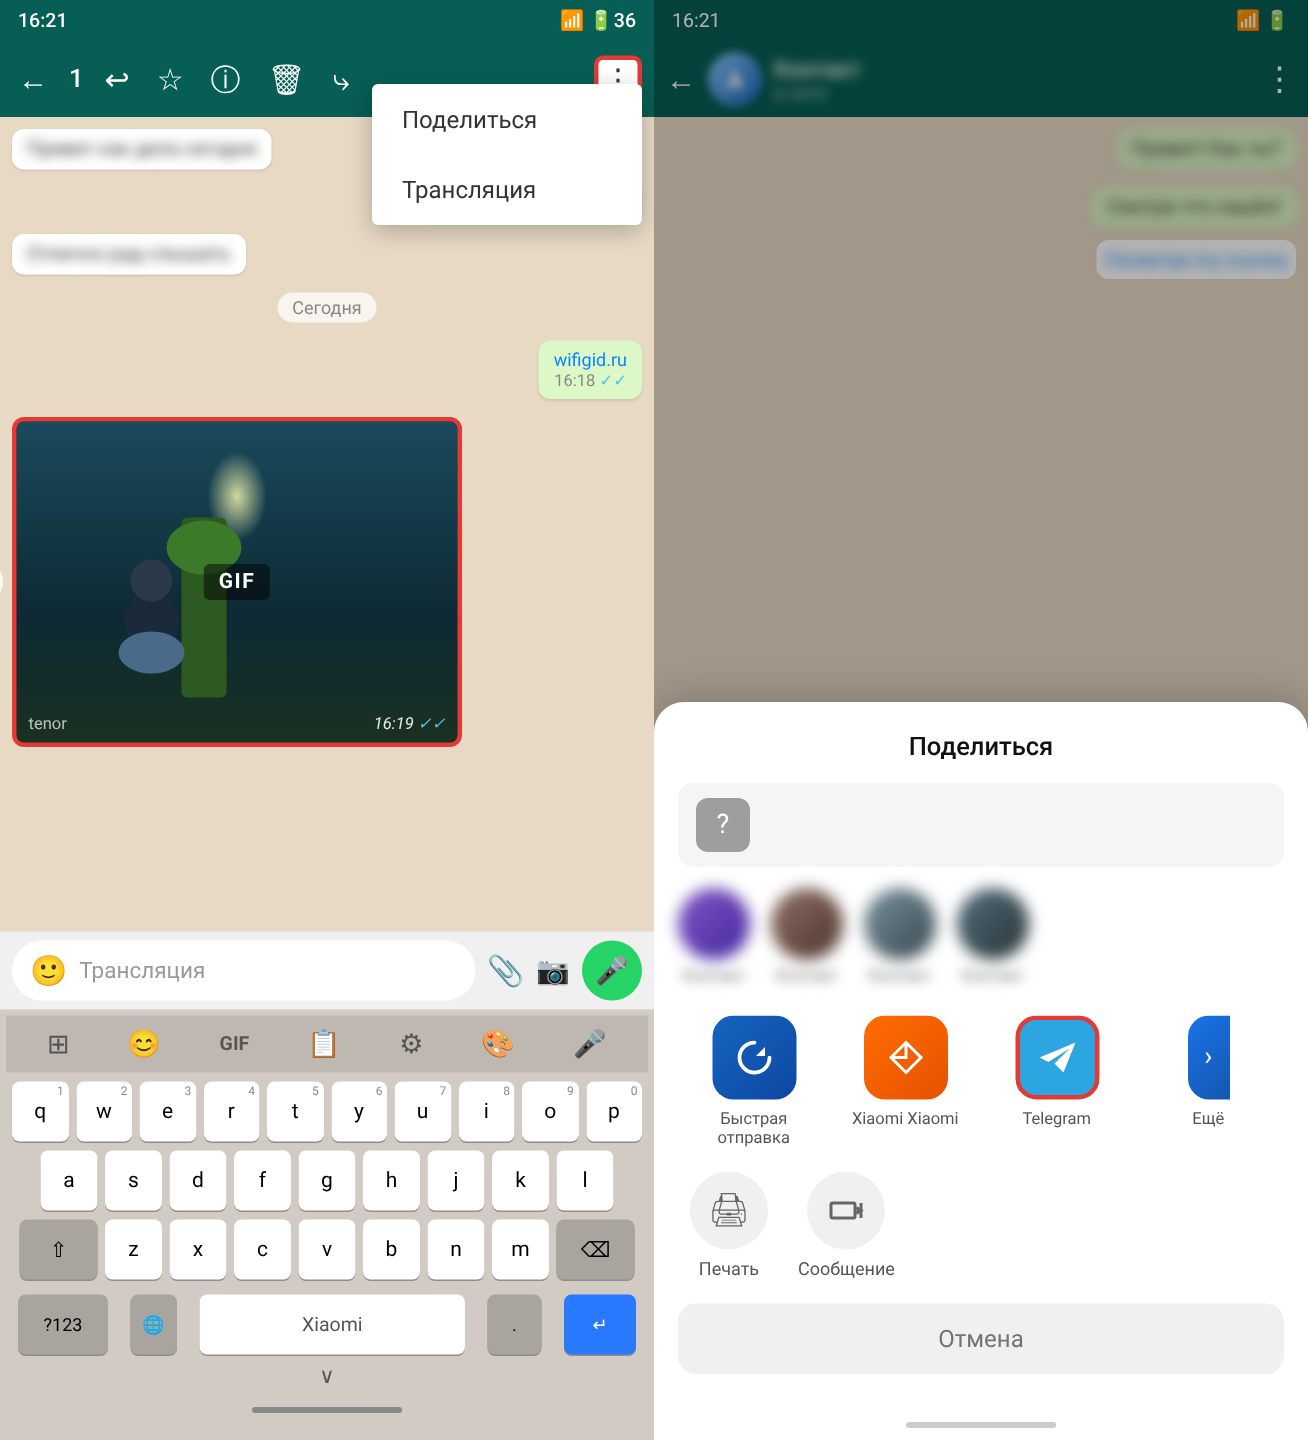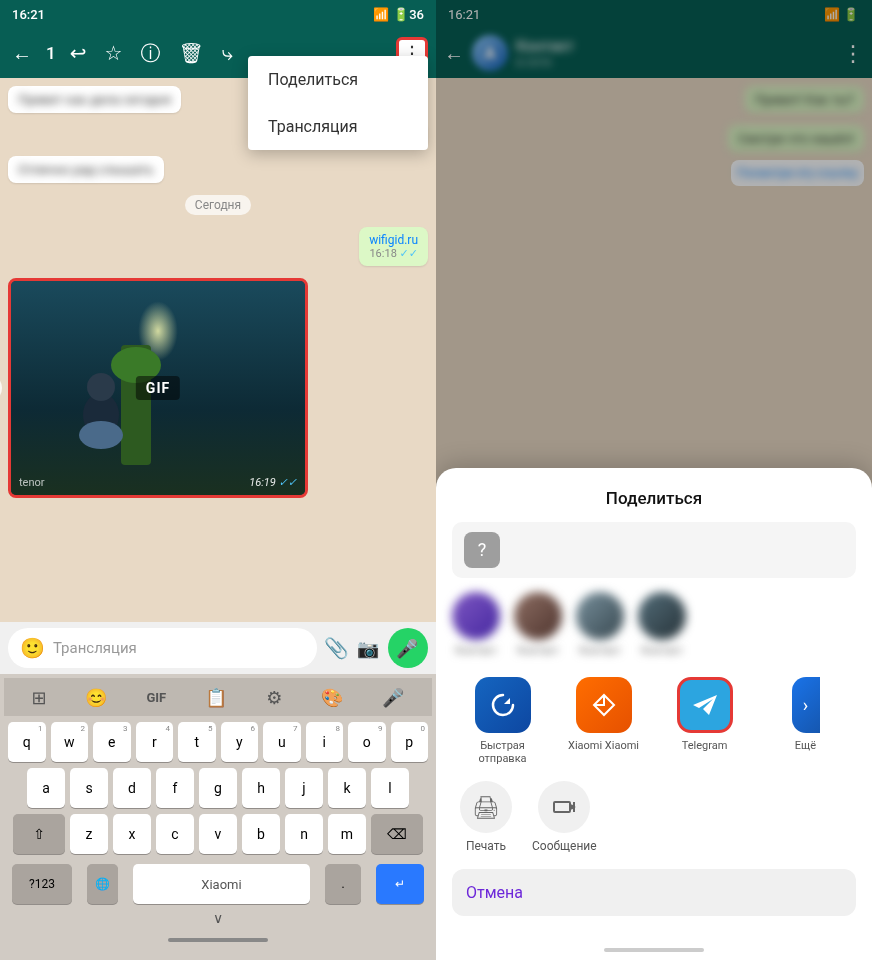--- a/index.html
+++ b/index.html
@@ -579,22 +579,23 @@
     .utility-label {
       font-size: 12px;
       color: #555;
     }
 
     .cancel-btn {
       width: 100%;
       background: #f0f0f0;
       border-radius: 12px;
       padding: 14px;
+      text-align: center;
       font-size: 16px;
-      color: #6d28d9;
+      color: #737373;
       cursor: pointer;
       font-weight: 400;
     }
 
     
     .dim-overlay {
       position: absolute;
       top: 0; left: 0; right: 0; bottom: 0;
       background: rgba(0,0,0,0.3);
       z-index: 40;

